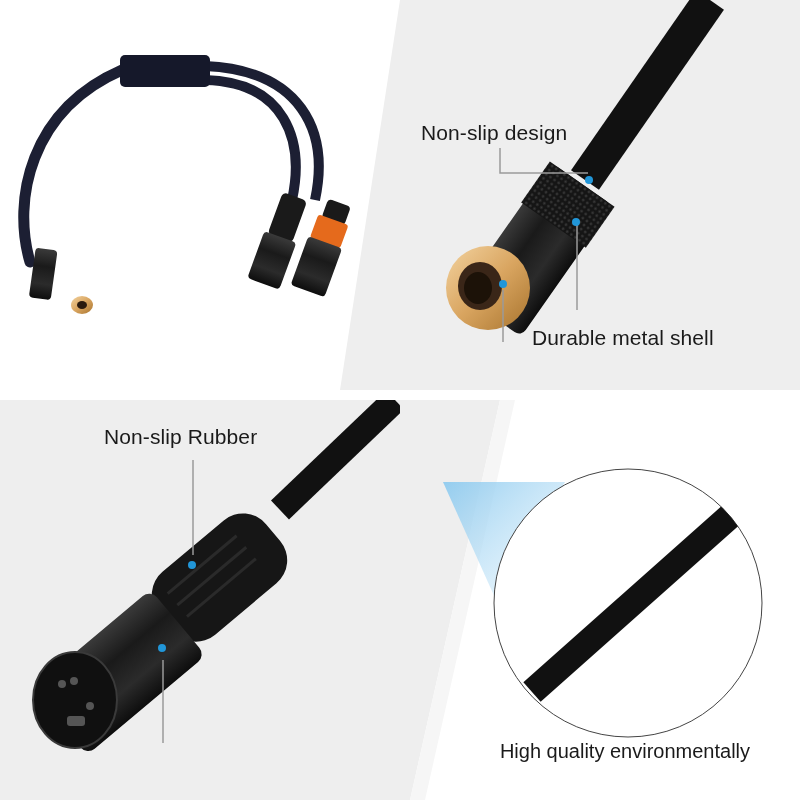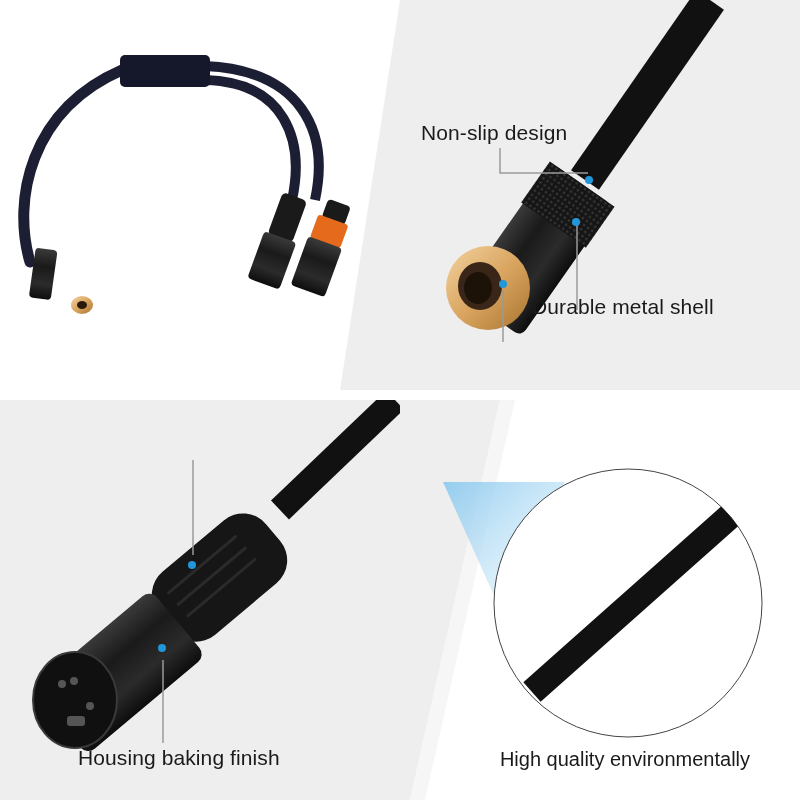--- a/index.html
+++ b/index.html
@@ -1,19 +1,19 @@
 <!DOCTYPE html>
 <html><head>
 <meta charset="utf-8">
 <style>
   html, body { margin: 0; padding: 0; }
   body { width: 800px; height: 800px; overflow: hidden; background: #ffffff; position: relative; font-family: "Liberation Sans", sans-serif; }
   .stage { position: absolute; left: 0; top: 0; width: 800px; height: 671px; }
   .label { position: absolute; color: #1a1a1a; font-size: 21px; white-space: nowrap; letter-spacing: 0.1px; }
-  .caption { position: absolute; color: #1a1a1a; font-size: 20px; text-align: center; line-height: 25px; margin-top: 8px; }
+  .caption { position: absolute; color: #1a1a1a; font-size: 20px; text-align: center; line-height: 25px; }
 </style>
 </head>
 <body>
 
 <div class="stage">
 
   <svg width="800" height="800" style="position:absolute;left:0;top:0">
     <defs>
       <linearGradient id="blueBeam" x1="0" y1="0" x2="1" y2="1">
         <stop offset="0" stop-color="#8fcbef" stop-opacity="0.95"></stop>
@@ -90,21 +90,21 @@
   <svg width="800" height="400" style="position:absolute;left:0;top:0">
     <polyline points="500,148 500,173 588,173" fill="none" stroke="#9a9a9a" stroke-width="1.5"></polyline>
     <circle cx="589" cy="180" r="4" fill="#2196d8"></circle>
     <line x1="577" y1="225" x2="577" y2="310" stroke="#9a9a9a" stroke-width="1.5"></line>
     <circle cx="576" cy="222" r="4" fill="#2196d8"></circle>
     <line x1="503" y1="290" x2="503" y2="342" stroke="#9a9a9a" stroke-width="1.5"></line>
     <circle cx="503" cy="284" r="4" fill="#2196d8"></circle>
   </svg>
 
   <span class="label" style="left:421px;top:121px;">Non-slip design</span>
-  <span class="label" style="left:532px;top:295px;">Durable metal shell</span>
+  <span class="label" style="left:532px;top:326px;">Durable metal shell</span>
 
   <svg width="400" height="400" style="position:absolute;left:0;top:400px">
 
     <line x1="395" y1="0" x2="280" y2="110" stroke="#111" stroke-width="26"></line>
 
     <g transform="rotate(-40 215 180)">
       <rect x="150" y="140" width="140" height="82" rx="30" fill="#161616"></rect>
       <line x1="170" y1="160" x2="260" y2="160" stroke="#2a2a2a" stroke-width="3"></line>
       <line x1="170" y1="175" x2="260" y2="175" stroke="#2a2a2a" stroke-width="3"></line>
       <line x1="170" y1="190" x2="260" y2="190" stroke="#2a2a2a" stroke-width="3"></line>
@@ -121,21 +121,21 @@
     <rect x="67" y="316" width="18" height="10" rx="3" fill="#555"></rect>
   </svg>
 
   <svg width="400" height="400" style="position:absolute;left:0;top:400px">
     <line x1="193" y1="60" x2="193" y2="155" stroke="#9a9a9a" stroke-width="1.5"></line>
     <circle cx="192" cy="165" r="4" fill="#2196d8"></circle>
     <line x1="163" y1="260" x2="163" y2="343" stroke="#9a9a9a" stroke-width="1.5"></line>
     <circle cx="162" cy="248" r="4" fill="#2196d8"></circle>
   </svg>
 
-  <span class="label" style="left:78px;top:746px;">Housing baking finish</span>
+  <span class="label" style="left:104px;top:425px;">Non-slip Rubber</span>
 
   <svg width="800" height="800" style="position:absolute;left:0;top:0">
     <polygon points="443,482 565,482 496,600" fill="url(#blueBeam)"></polygon>
     <circle cx="628" cy="603" r="134" fill="#ffffff" stroke="#444" stroke-width="1"></circle>
     <g clip-path="url(#circleClip)">
       <line x1="748" y1="500" x2="532" y2="692" stroke="#111" stroke-width="26"></line>
     </g>
   </svg>
 
   <div class="caption" style="left:470px;top:739px;width:310px;">

